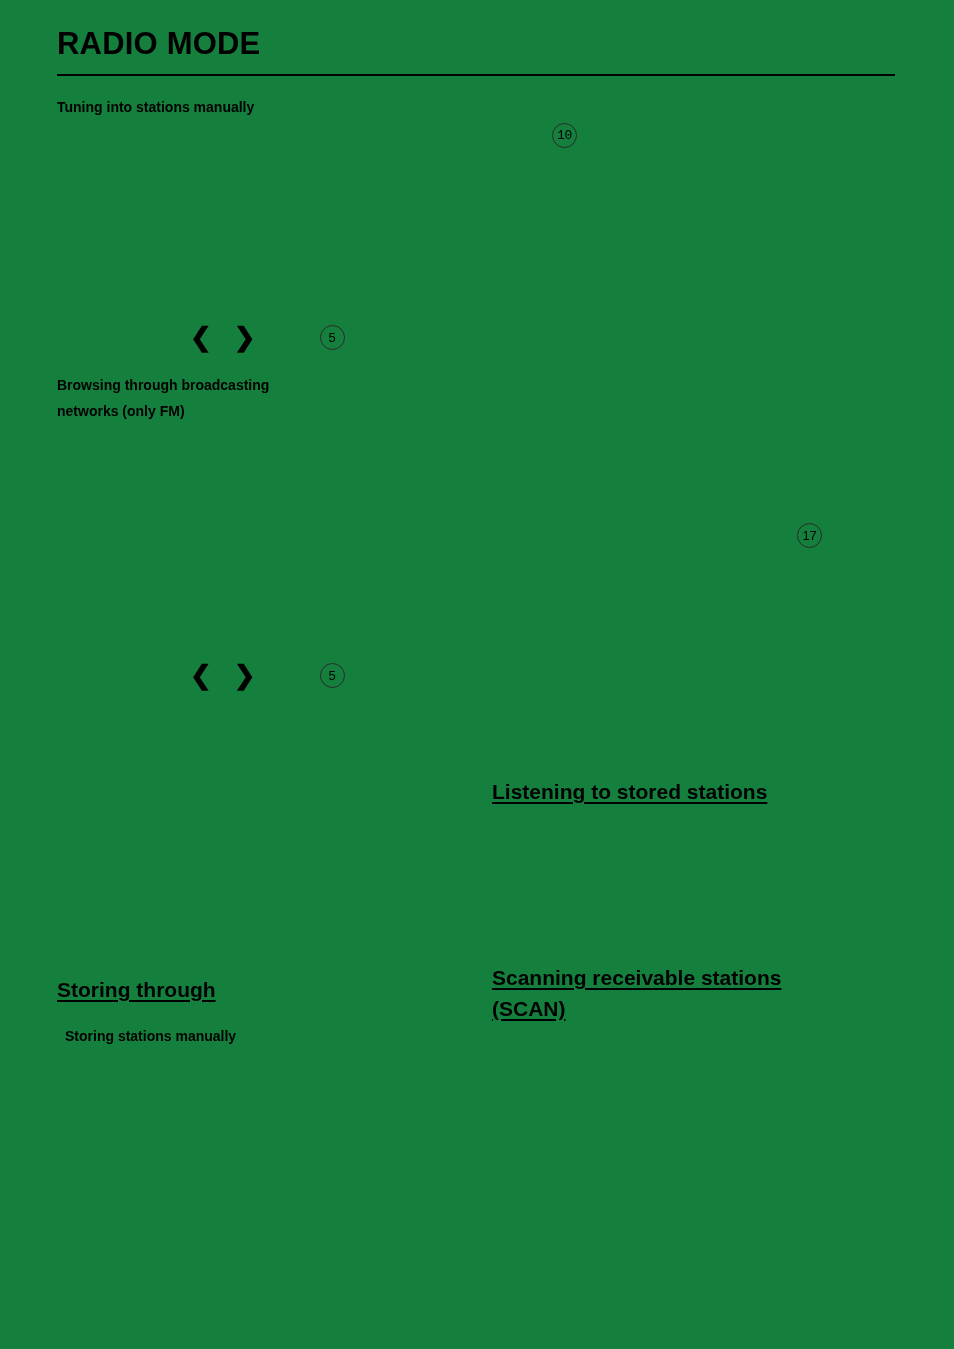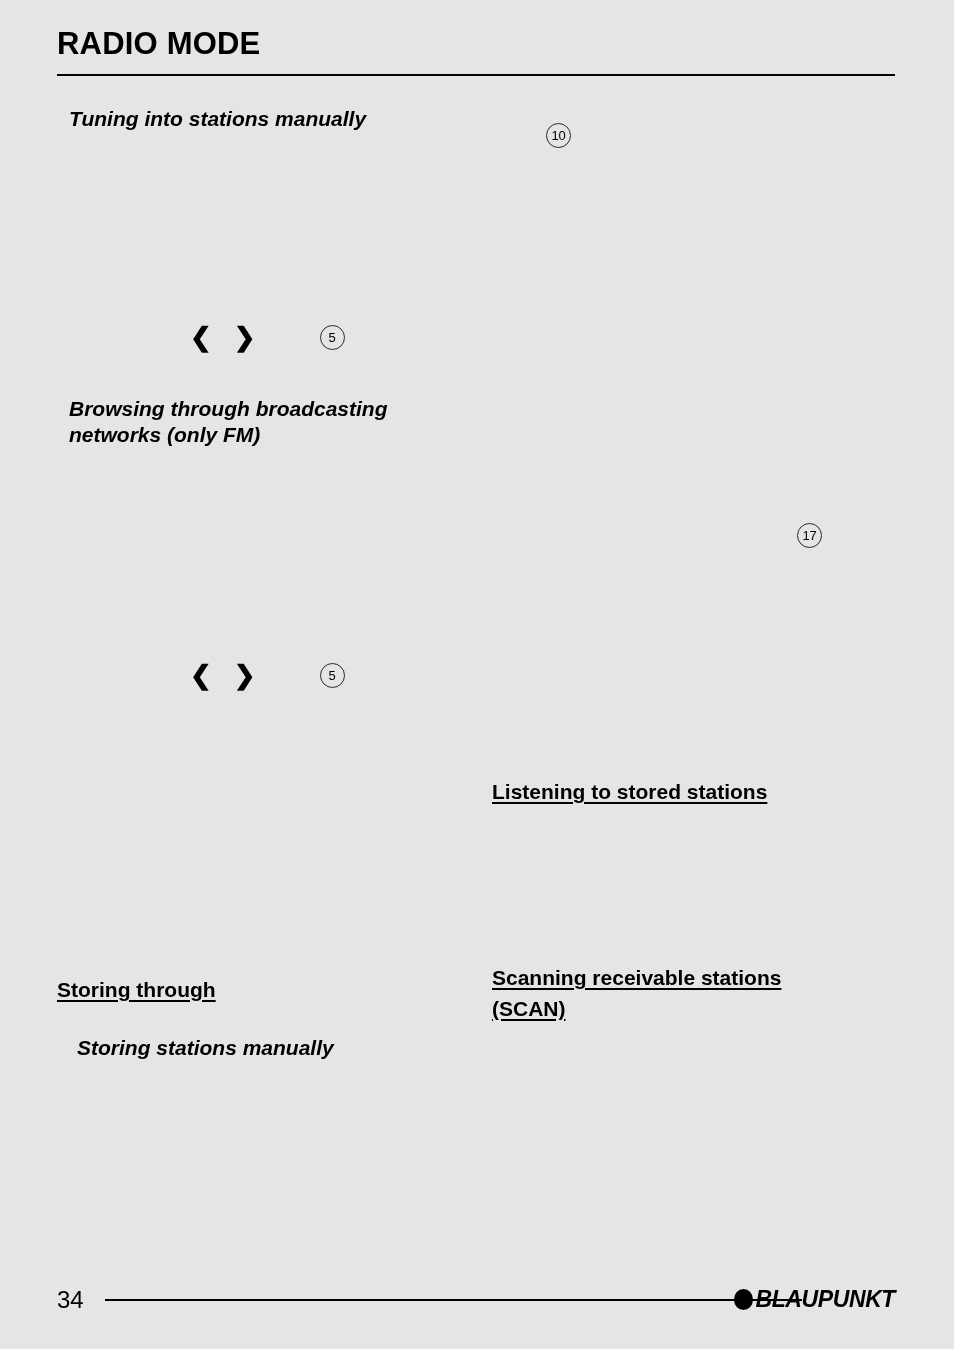--- a/index.html
+++ b/index.html
@@ -10,21 +10,21 @@
   }
   body {
     font-family: "Liberation Sans", sans-serif;
     color: #000000;
   }
 
   .page {
     position: relative;
     width: 954px;
     height: 1349px;
-    background: #e5e5e5;
+    background: #15803d;
     overflow: hidden;
   }
 
   
   .page-header {
     position: absolute;
     left: 57px;
     top: 28px;
     width: 838px;
   }
@@ -61,26 +61,25 @@
     font-size: 21px;
     font-weight: bold;
     line-height: 31px;
     text-decoration: underline;
     text-underline-offset: 3px;
     margin: 0;
     white-space: pre-line;
   }
   .h-sub {
     position: absolute;
-    font-size: 21px;
+    font-size: 14px;
     font-weight: bold;
     line-height: 26px;
-    margin: 12px;
+    margin: 0;
     white-space: pre-line;
-    font-style: italic;
   }
 
   
   .marker-row {
     position: absolute;
     display: flex;
     align-items: center;
     height: 30px;
   }
   .chev {
@@ -169,51 +168,43 @@
   <div class="column column-left">
 
     <h2 class="h-sub" style="left:0; top:4px;">Tuning into stations manually</h2>
 
     <div class="marker-row" style="left:133px; top:232px;">
       <span class="chev chev-left">❮</span>
       <span class="chev chev-right">❯</span>
       <span class="callout" style="margin-left:64px;">5</span>
     </div>
 
-    <h2 class="h-sub" style="left:0; top:294px;">Browsing through broadcasting
+    <h2 class="h-sub" style="left:0; top:282px;">Browsing through broadcasting
 networks (only FM)</h2>
 
     <div class="marker-row" style="left:133px; top:570px;">
       <span class="chev chev-left">❮</span>
       <span class="chev chev-right">❯</span>
       <span class="callout" style="margin-left:64px;">5</span>
     </div>
 
     <h2 class="h-major" style="left:0; top:884px;">Storing through</h2>
 
     <h2 class="h-sub" style="left:8px; top:933px;">Storing stations manually</h2>
 
   </div>
 
   <div class="column column-right">
 
-    <span class="callout callout-free" style="left:54px; top:33px;">10</span>
+    <span class="callout callout-free" style="left:60px; top:33px;font-family:Liberation Mono, monospace;">10</span>
 
 
     <span class="callout callout-free" style="left:305px; top:433px;">17</span>
 
     <h2 class="h-major" style="left:0; top:872px;">Scanning receivable stations
 (SCAN)</h2>
 
     <h2 class="h-major" style="left:0; top:686px;">Listening to stored stations</h2>
 
   </div>
 
-  <div class="page-footer">
-    <span class="page-number">34</span>
-    <div class="footer-rule"></div>
-    <div class="brand">
-      <span class="brand-dot"></span>
-      <span class="brand-name">BLAUPUNKT</span>
-    </div>
-  </div>
 
 </div>
 
 </body></html>

